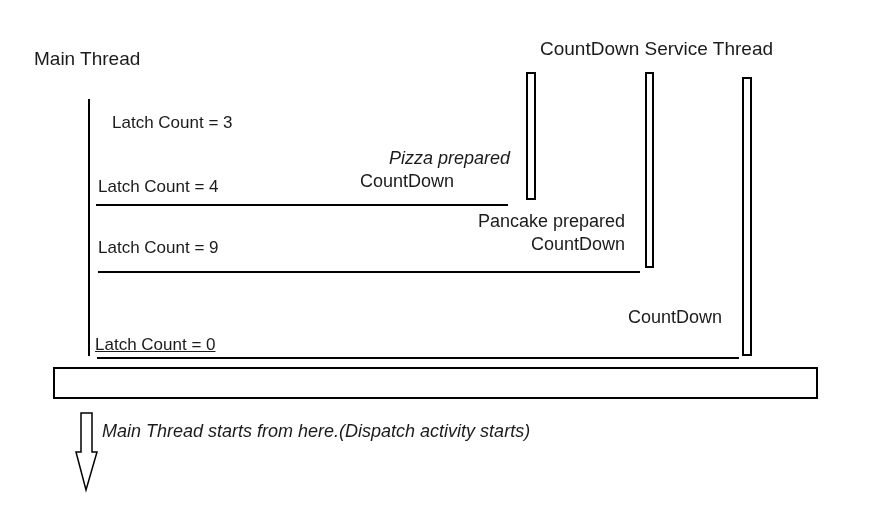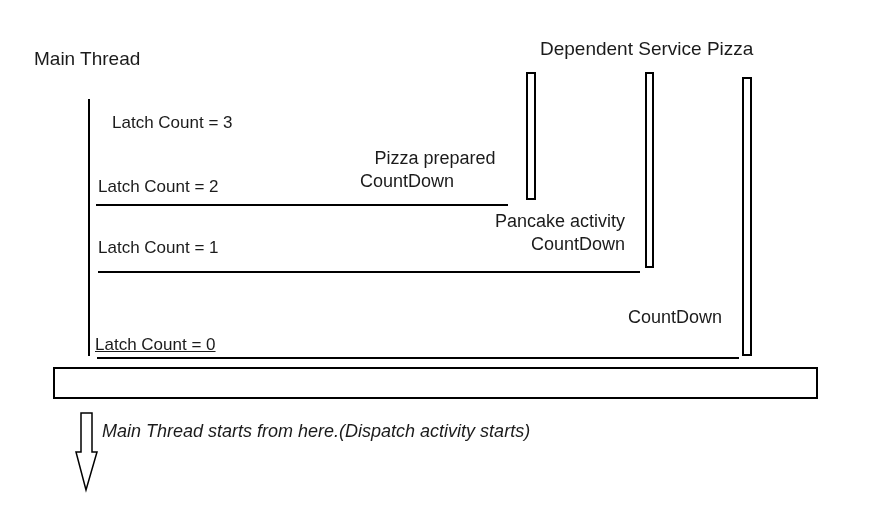--- a/index.html
+++ b/index.html
@@ -35,21 +35,21 @@
     border: 2px solid #000000;
     background: #ffffff;
   }
   .event {
     position: absolute;
     font-size: 18px;
     line-height: 23px;
     text-align: right;
   }
   .event span { display: block; }
-  .event.pizza .event-name { text-align: center; }
+  .event.pizza .event-name { text-align: right; font-style: italic; }
   .event.pizza .event-action { text-align: left; }
 
   .dispatch-rect {
     position: absolute;
     left: 53px; top: 367px;
     width: 765px; height: 32px;
     box-sizing: border-box;
     border: 2px solid #000000;
     background: #ffffff;
   }
@@ -80,44 +80,44 @@
 
   #footer-note { left: 102px; top: 421px; }
 </style>
 </head>
 <body>
 
 <div class="canvas">
 
   <div class="lbl hdr" id="main-thread-label">Main Thread</div>
 
-  <div class="lbl hdr" id="dependent-label">Dependent Service Pizza</div>
+  <div class="lbl hdr" id="dependent-label">CountDown Service Thread</div>
 
   <div class="vline" id="main-vline"></div>
 
   <div class="lbl latch" id="latch-3">Latch Count = 3</div>
-  <div class="lbl latch" id="latch-2">Latch Count = 2</div>
-  <div class="lbl latch" id="latch-1">Latch Count = 1</div>
+  <div class="lbl latch" id="latch-2">Latch Count = 4</div>
+  <div class="lbl latch" id="latch-1">Latch Count = 9</div>
   <div class="lbl latch" id="latch-0">Latch Count = 0</div>
 
   <div class="hline" id="hline-1"></div>
   <div class="hline" id="hline-2"></div>
   <div class="hline" id="hline-3"></div>
 
   <div class="thread-bar" id="bar-1"></div>
   <div class="thread-bar" id="bar-2"></div>
   <div class="thread-bar" id="bar-3"></div>
 
   <div class="event pizza" id="event-pizza">
     <span class="event-name">Pizza prepared</span>
     <span class="event-action">CountDown</span>
   </div>
 
   <div class="event" id="event-pancake">
-    <span class="event-name">Pancake activity</span>
+    <span class="event-name">Pancake prepared</span>
     <span class="event-action">CountDown</span>
   </div>
 
   <div class="event" id="event-burger">
     <span class="event-action">CountDown</span>
   </div>
 
   <div class="dispatch-rect"></div>
 
   <div class="arrow-wrap">

